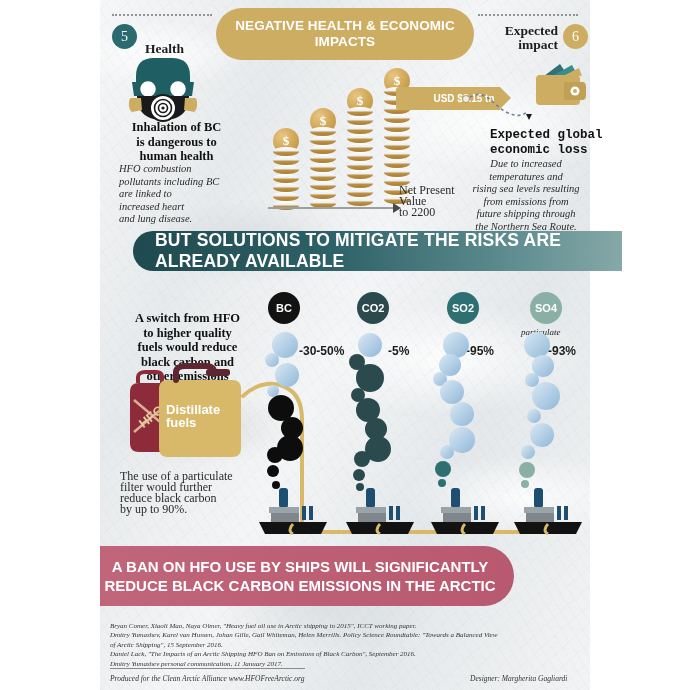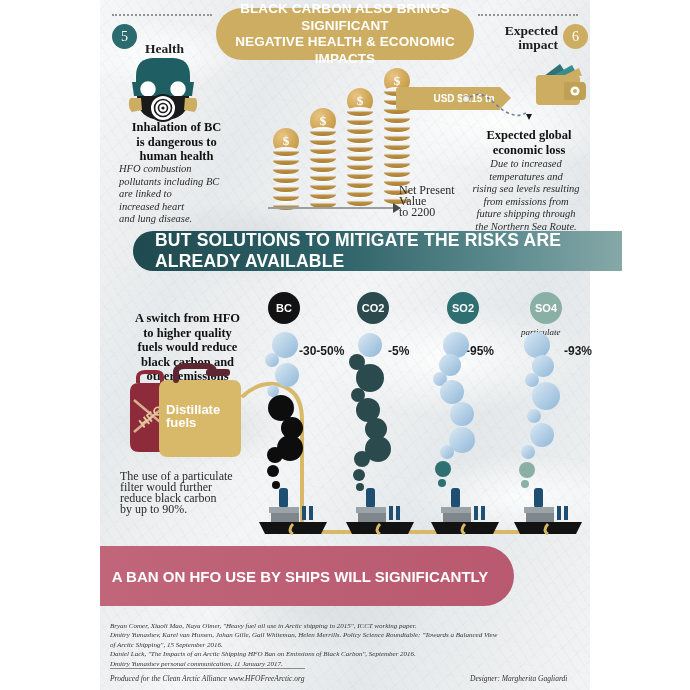--- a/index.html
+++ b/index.html
@@ -146,21 +146,20 @@
 
   <div class="badge" style="left:563px;top:24px;background:#cdad62;">
     <span>6</span>
   </div>
   <div class="sec-title" style="left:482px;top:24px;width:76px;text-align:right;">
     <span>Expected</span><br>
     <span>impact</span>
   </div>
 
   <div class="pill-gold">
-    <span>BLACK CARBON ALSO BRINGS SIGNIFICANT</span>
     <span>NEGATIVE HEALTH &amp; ECONOMIC IMPACTS</span>
   </div>
 
   <svg class="layer" viewBox="0 0 690 690">
     <g transform="translate(128,58)">
       <path d="M8 18 C8 6 14 0 26 0 L44 0 C56 0 62 6 62 18 L62 24 L8 24 Z" fill="#1f5f63"></path>
       <path d="M4 24 L66 24 L64 38 L6 38 Z" fill="#1f5f63"></path>
       <circle cx="20" cy="31" r="9" fill="#ffffff" stroke="#1f5f63" stroke-width="2.5"></circle>
       <circle cx="50" cy="31" r="9" fill="#ffffff" stroke="#1f5f63" stroke-width="2.5"></circle>
       <path d="M9 38 C9 52 16 62 35 62 C54 62 61 52 61 38 Z" fill="#1a1a1a"></path>
@@ -262,21 +261,21 @@
   <div class="tag">
     <span>USD $2.15 tn</span>
   </div>
   <div class="tag-hole"></div>
 
   <svg class="layer" viewBox="0 0 690 690">
     <path d="M470 97 C486 88 494 106 506 112 C516 117 522 116 527 112" fill="none" stroke="#6f7fa0" stroke-width="1.6" stroke-dasharray="3,3"></path>
     <polygon points="526,114 532,114 529,120" fill="#1a1a1a"></polygon>
   </svg>
 
-  <div class="head-bold" style="left:470px;top:128px;width:118px;text-align:center;white-space:pre-line;">Expected global
+  <div class="head-bold" style="left:490px;top:128px;width:118px;text-align:left;white-space:pre-line;font-family:Liberation Mono, monospace;">Expected global
 economic loss</div>
   <div class="body-ital" style="left:464px;top:158px;width:124px;text-align:center;white-space:pre-line;">Due to increased
 temperatures and
 rising sea levels resulting
 from emissions from
 future shipping through
 the Northern Sea Route.</div>
 
   <div class="banner-teal">
     <span>BUT SOLUTIONS TO MITIGATE THE RISKS ARE ALREADY AVAILABLE</span>
@@ -327,21 +326,21 @@
     <span>SO2</span>
   </div>
   <div class="pcirc" style="left:530px;top:292px;background:#8ab0a6;">
     <span>SO4</span>
   </div>
   <div class="psub" style="left:521px;top:327px;">particulate</div>
 
   <div class="pct" style="left:299px;top:344px;">-30-50%</div>
   <div class="pct" style="left:388px;top:344px;">-5%</div>
   <div class="pct" style="left:466px;top:344px;">-95%</div>
-  <div class="pct" style="left:564px;top:344px;">-93%</div>
+  <div class="pct" style="left:548px;top:344px;">-93%</div>
 
   <svg class="layer" viewBox="0 0 690 690">
     <defs>
       <linearGradient id="lb" x1="0" y1="0" x2="1" y2="1">
         <stop offset="0%" stop-color="#dbe9f4"></stop>
           <stop offset="100%" stop-color="#8fb7d8"></stop>
       </linearGradient>
     </defs>
 
     <g>
@@ -429,20 +428,21 @@
       <rect x="54" y="18" width="4" height="14" fill="#1f4e73"></rect>
       <rect x="14" y="19" width="30" height="6" fill="#9aa3a8"></rect>
       <rect x="16" y="25" width="28" height="9" fill="#7f878c"></rect>
       <path d="M4 34 L72 34 L66 46 L10 46 Z" fill="#121212"></path>
       <path d="M38 36 C34 40 34 44 38 46" stroke="#d8b96a" stroke-width="3" fill="none"></path>
     </g>
   </svg>
 
   <div class="banner-rose">
     <span>A BAN ON HFO USE BY SHIPS WILL SIGNIFICANTLY</span>
+    <span>REDUCE BLACK CARBON EMISSIONS IN THE ARCTIC</span>
   </div>
 
   <div class="src">
     <div class="srcline">Bryan Comer,  Xiaoli Mao, Naya Olmer, "Heavy fuel oil use in Arctic shipping in 2015", ICCT working paper.</div>
     <div class="srcline">Dmitry Yumashev, Karel van Hussen, Johan Gille, Gail Whiteman, Helen Merrills. Policy Science Roundtable: "Towards a Balanced View</div>
     <div class="srcline">of Arctic Shipping", 15 September 2016.</div>
     <div class="srcline">Daniel Lack,  "The Impacts of an Arctic Shipping HFO Ban on Emissions of Black Carbon", September 2016.</div>
     <div class="srcline">Dmitry Yumashev personal communication, 11 January 2017.</div>
   </div>
   <div class="divider"></div>

